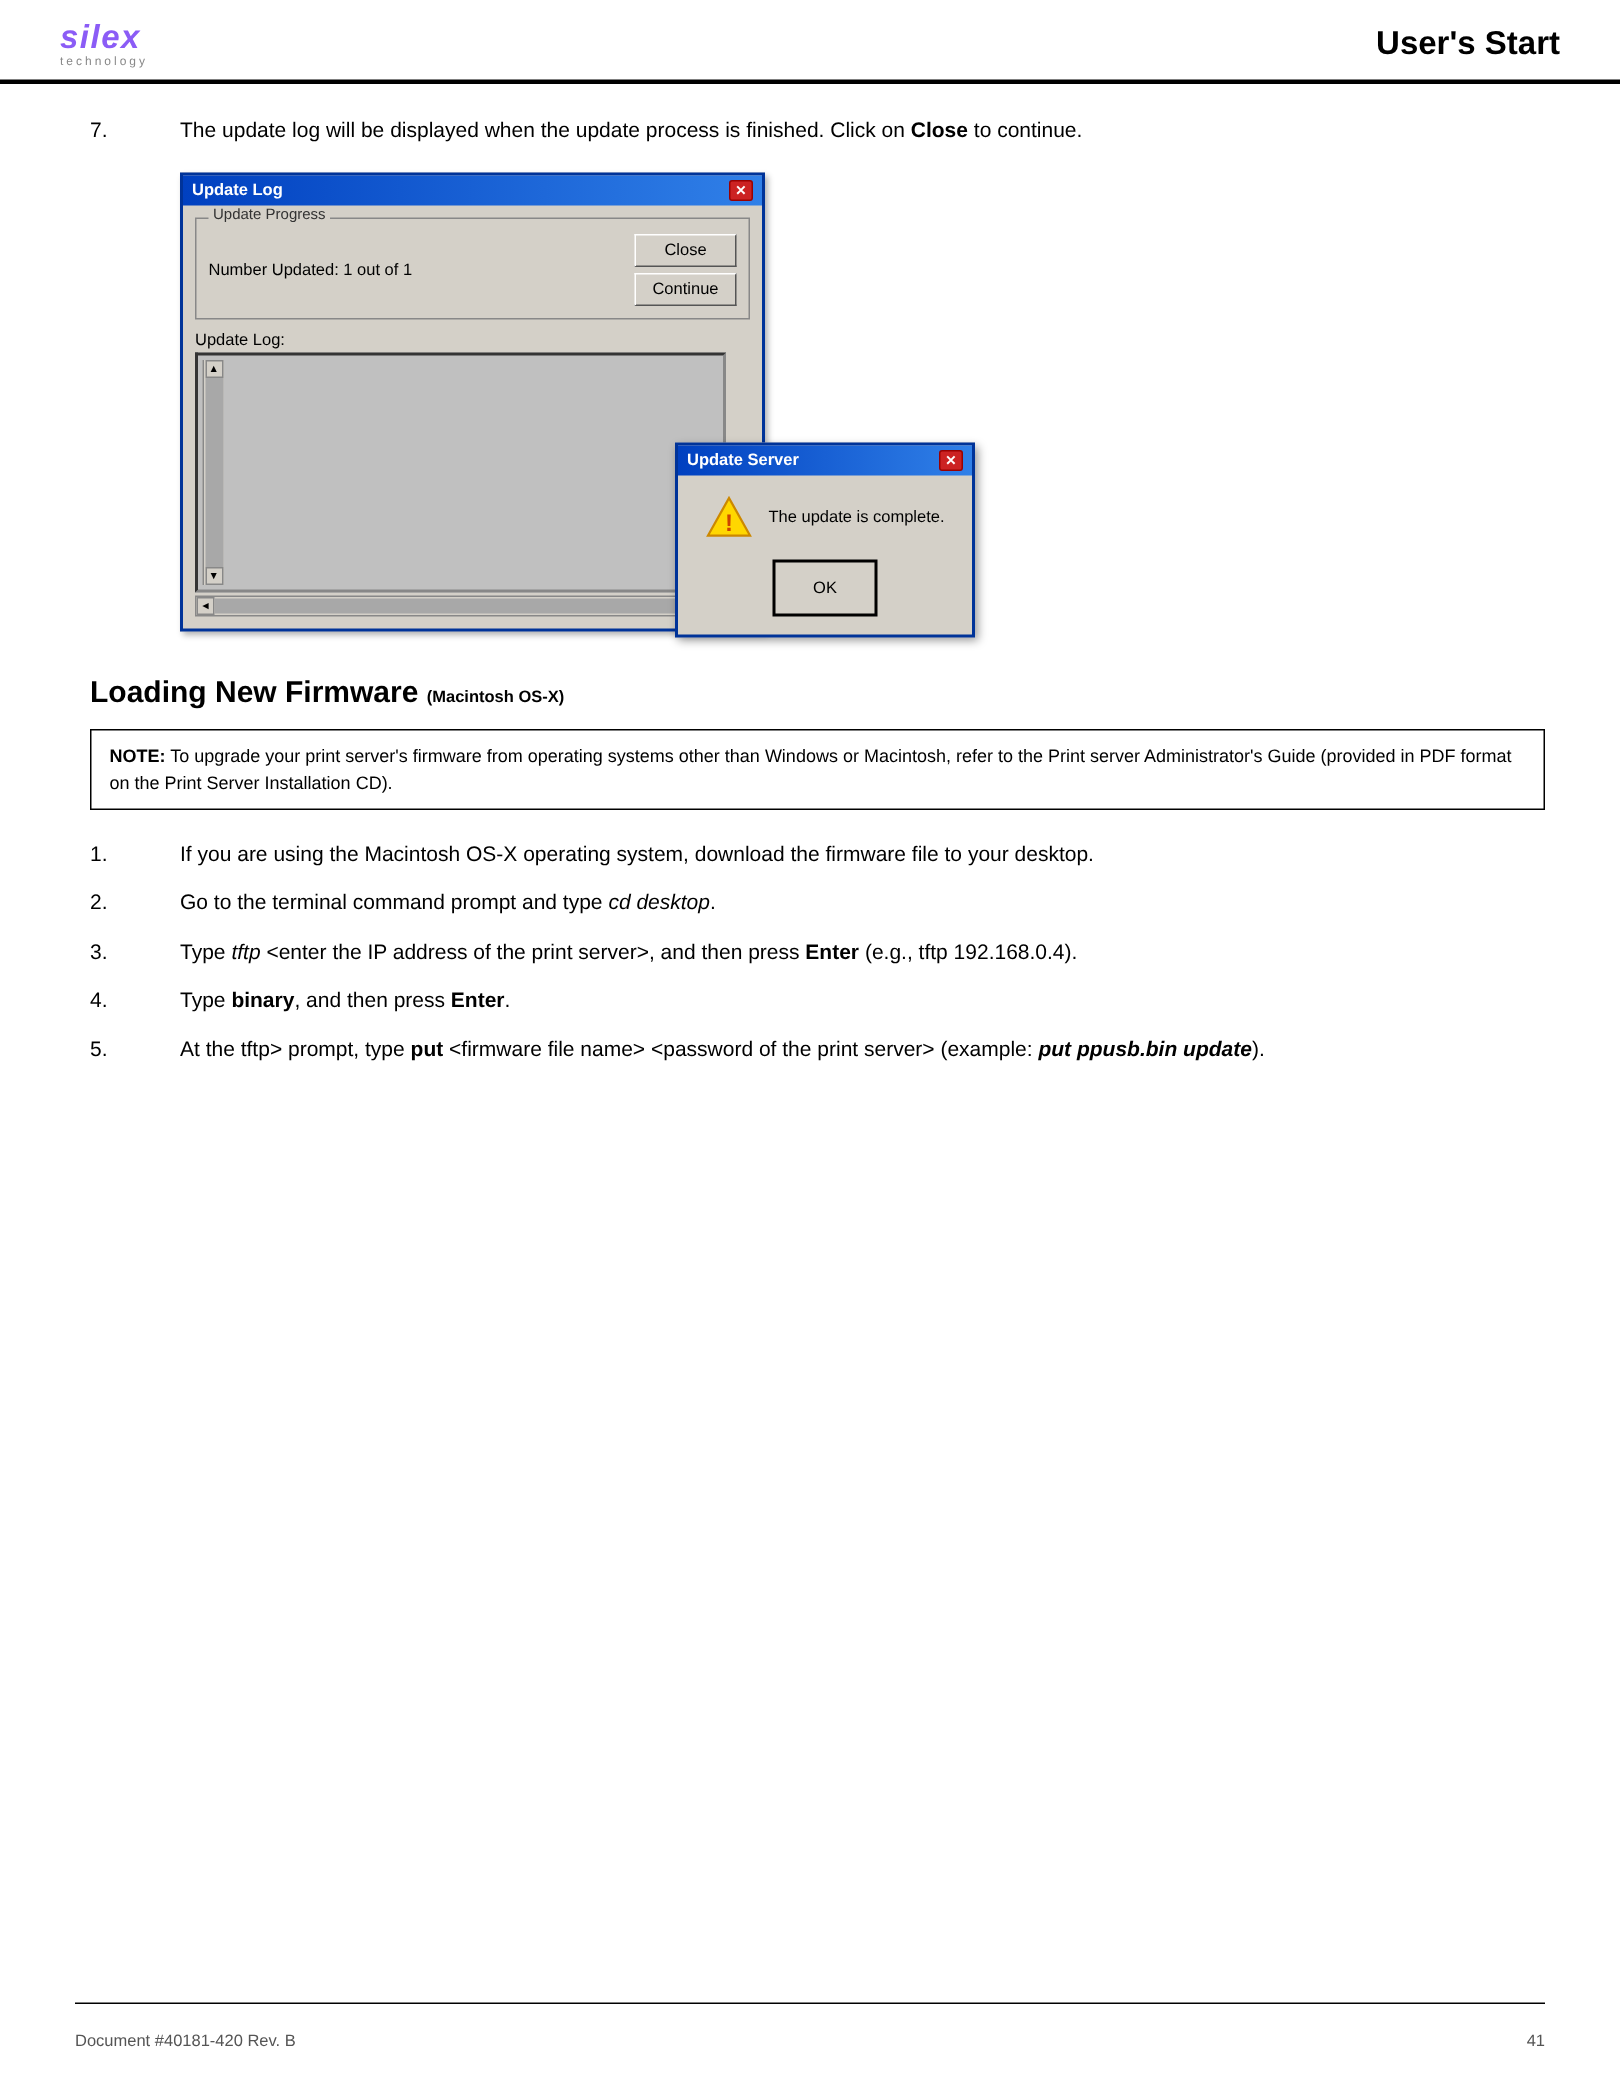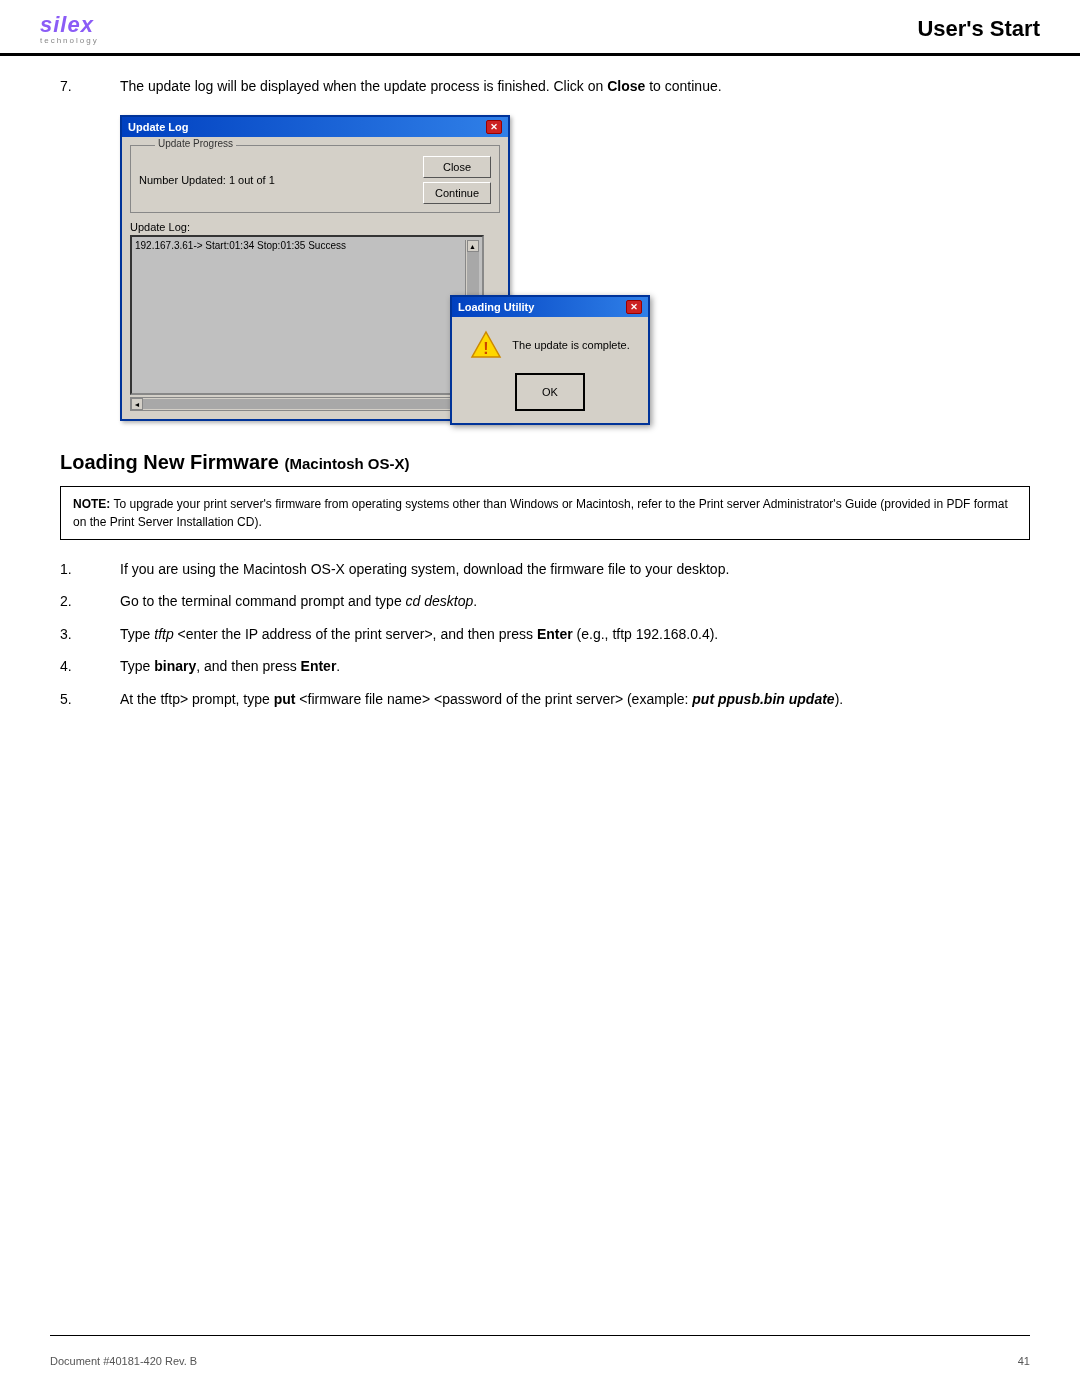--- a/index.html
+++ b/index.html
@@ -271,21 +271,21 @@
     }
 
     
     .section-heading {
       font-size: 20px;
       font-weight: bold;
       margin-bottom: 12px;
       margin-top: 10px;
     }
     .section-heading-sub {
-      font-size: 15px;
+      font-size: 11px;
       font-weight: bold;
       text-align: center;
     }
 
     
     .note-box {
       border: 1px solid #000;
       padding: 8px 12px;
       margin-bottom: 18px;
       font-size: 12px;
@@ -336,21 +336,20 @@
       position: relative;
     }
     .progress-group-legend {
       position: absolute;
       top: -8px;
       left: 8px;
       background: #d4d0c8;
       padding: 0 3px;
       font-size: 10px;
       color: #333;
-      margin-left: 16px;
     }
     .progress-group-inner {
       display: flex;
       justify-content: space-between;
       align-items: center;
       margin-top: 4px;
     }
   </style>
 </head>
 <body>
@@ -393,21 +392,20 @@
               <div class="win-button">Continue</div>
             </div>
           </div>
         </div>
 
         <div class="update-log-label">Update Log:</div>
 
         <div style="display:flex; flex-direction:column;">
           <div style="display:flex;">
             <div class="log-inner">
-              <div class="log-text-content">192.167.3.61-&gt; Start:01:34 Stop:01:35 Success</div>
               <div class="scrollbar-v">
                 <div class="scrollbar-arrow">▲</div>
                 <div class="scrollbar-track"></div>
                 <div class="scrollbar-arrow">▼</div>
               </div>
             </div>
           </div>
           <div class="log-bottom">
             <div class="scrollbar-h" style="width: calc(100% - 14px);">
               <div class="scrollbar-h-arrow">◄</div>
@@ -415,21 +413,21 @@
               <div class="scrollbar-h-arrow">►</div>
             </div>
             <div class="corner-box"></div>
           </div>
         </div>
       </div>
     </div>
 
     <div class="update-utility-popup">
       <div class="popup-titlebar">
-        <span>Loading Utility</span>
+        <span>Update Server</span>
         <div class="window-close-btn">✕</div>
       </div>
       <div class="popup-body">
         <div class="popup-message-row">
 
           <svg class="warning-icon" viewBox="0 0 32 32">
             <polygon points="16,3 30,28 2,28" fill="#FFD700" stroke="#cc8800" stroke-width="1.5"></polygon>
             <text x="16" y="25" text-anchor="middle" font-size="16" font-weight="bold" fill="#cc4400">!</text>
           </svg>
           <span class="popup-message-text">The update is complete.</span>

